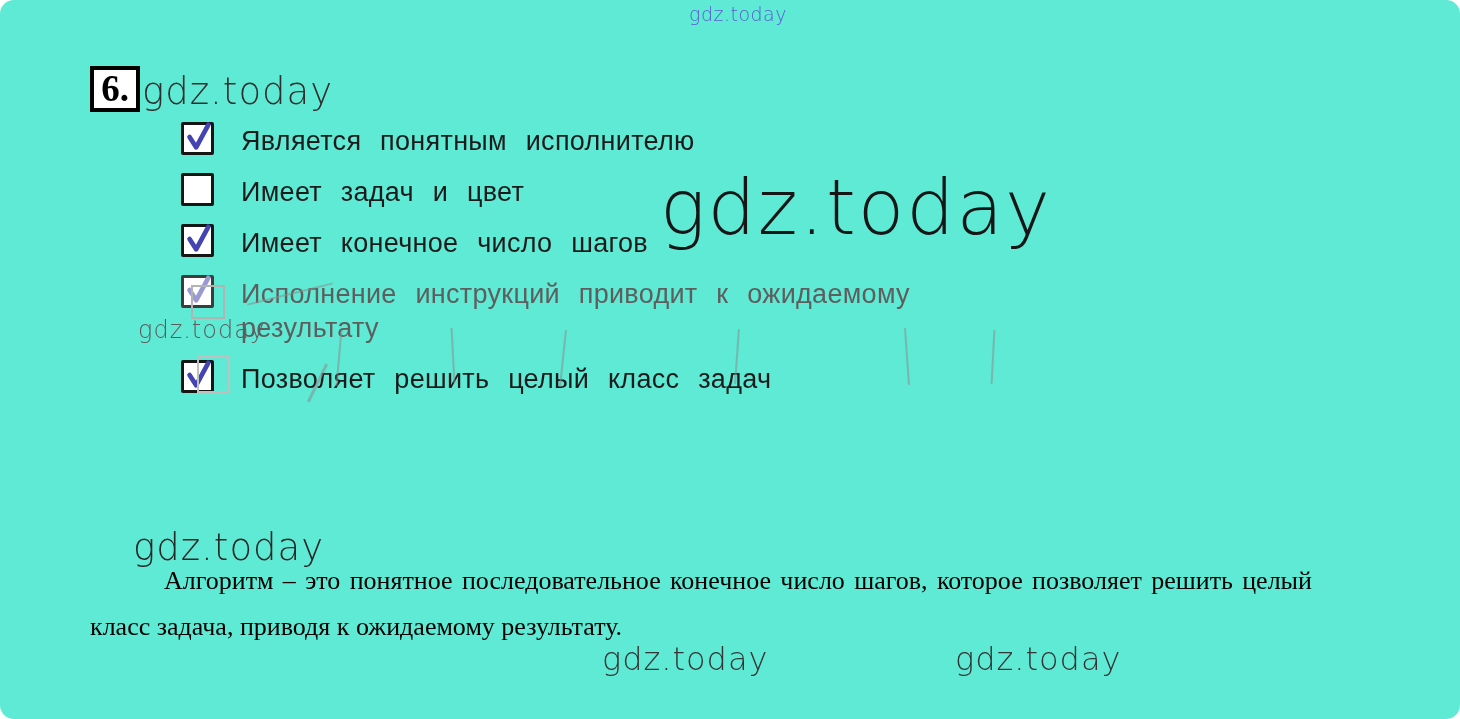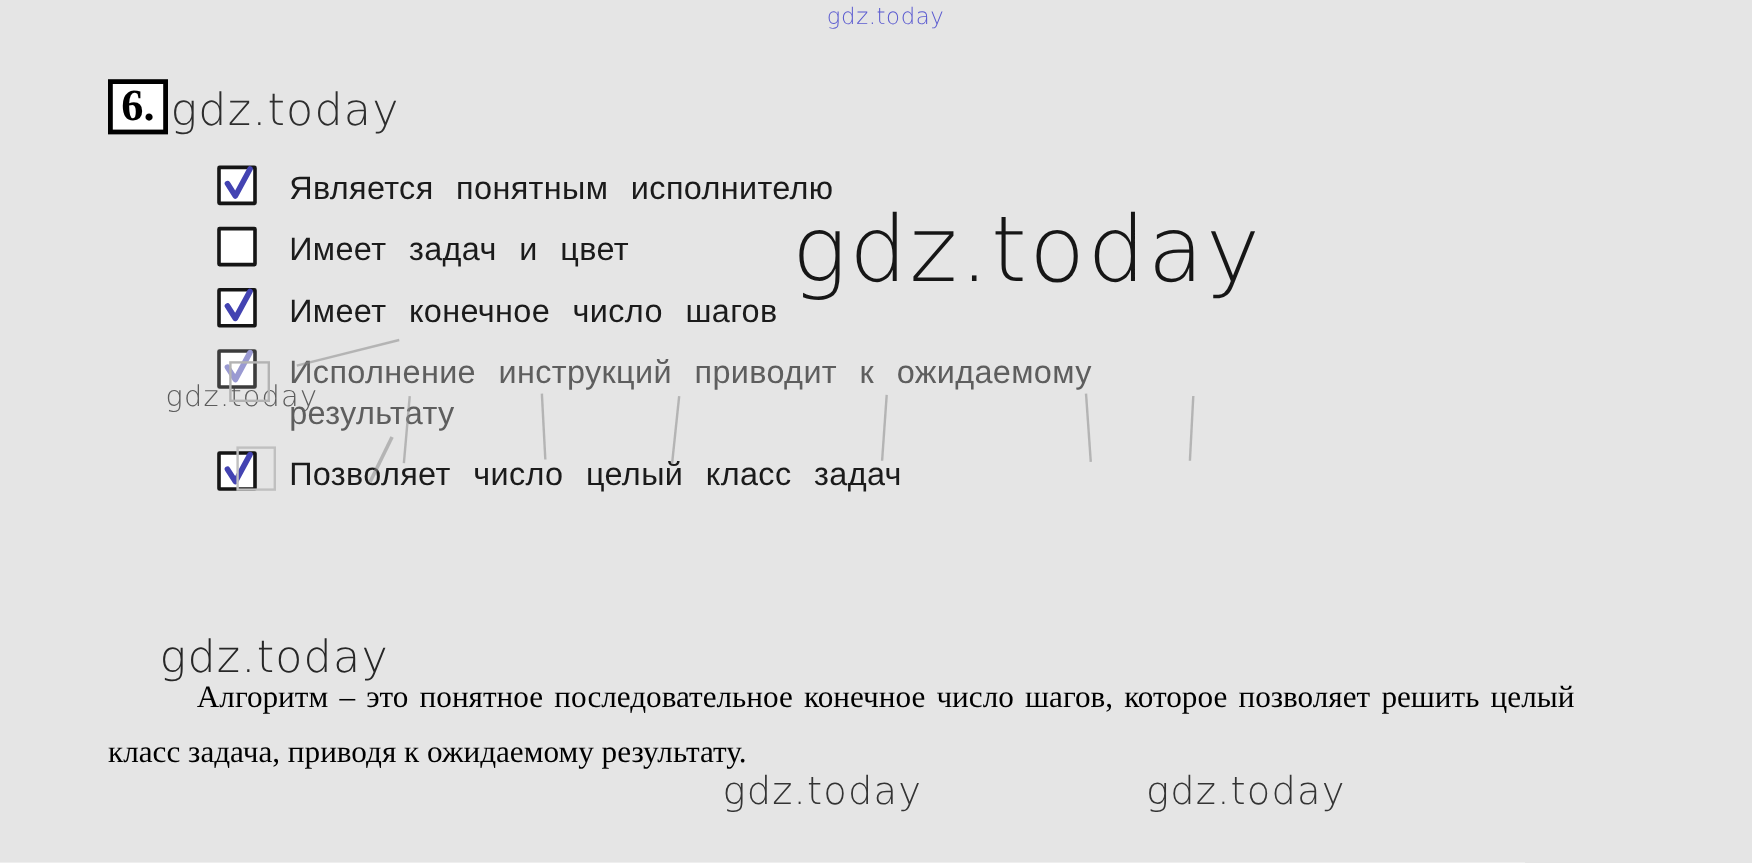--- a/index.html
+++ b/index.html
@@ -1,19 +1,19 @@
 <!DOCTYPE html>
 <html style="--check: #4343b2; --check-faded: #9a9ad2; --wm-blue: #5b5bd0; --ink: #1b1b1b;"><head>
 <meta charset="utf-8">
 <style>
   * { margin: 0; padding: 0; box-sizing: border-box; }
   html, body { width: 1460px; height: 719px; background: #ffffff; overflow: hidden; }
   body { font-family: "Liberation Sans", sans-serif; position: relative; }
 
-  .page { position: absolute; inset: 0; background: #e5e5e5; }
+  .page { position: absolute; inset: 0; background: #5eead4; border-radius: 14px; }
 
   
   .wm {
     position: absolute;
     font-family: "DejaVu Sans", "Liberation Sans", sans-serif;
     font-weight: 200;
     letter-spacing: 1px;
     white-space: nowrap;
     color: #2a2a2a;
   }
@@ -36,21 +36,21 @@
     font-family: "Liberation Serif", serif;
     font-weight: 700; font-size: 37px; color: #000;
     transform: translateY(-1px);
   }
   .header .wm-header {
     position: static;
     font-size: 37px; color: #2e2e2e; margin-left: 2px; margin-top: 4px;
   }
 
   
-  .checklist { position: absolute; left: 181px; top: 138px; width: 800px; }
+  .checklist { position: absolute; left: 181px; top: 122px; width: 800px; }
   .row { display: flex; align-items: flex-start; margin-bottom: 15px; }
   .box {
     flex: 0 0 auto;
     width: 33px; height: 33px;
     border: 3px solid #151515;
     border-radius: 2px;
     background: #fff;
     position: relative;
     display: flex; align-items: center; justify-content: center;
     color: var(--check);
@@ -152,21 +152,21 @@
           </svg>
         </span>
         <span class="label">Исполнение инструкций приводит к ожидаемому результату</span>
       </div>
       <div class="row">
         <span class="box">
           <svg viewBox="0 0 32 32">
             <path d="M7 16 L14 27 L27 3" fill="none" stroke="currentColor" stroke-width="5" stroke-linecap="round" stroke-linejoin="round"></path>
           </svg>
         </span>
-        <span class="label">Позволяет число целый класс задач</span>
+        <span class="label">Позволяет решить целый класс задач</span>
       </div>
     </div>
 
   <div class="scratch s1"></div>
   <div class="scratch s2"></div>
   <div class="scratch s3"></div>
   <div class="scratch s4"></div>
   <div class="scratch s5"></div>
   <div class="scratch s6"></div>
   <div class="scratch s7"></div>

